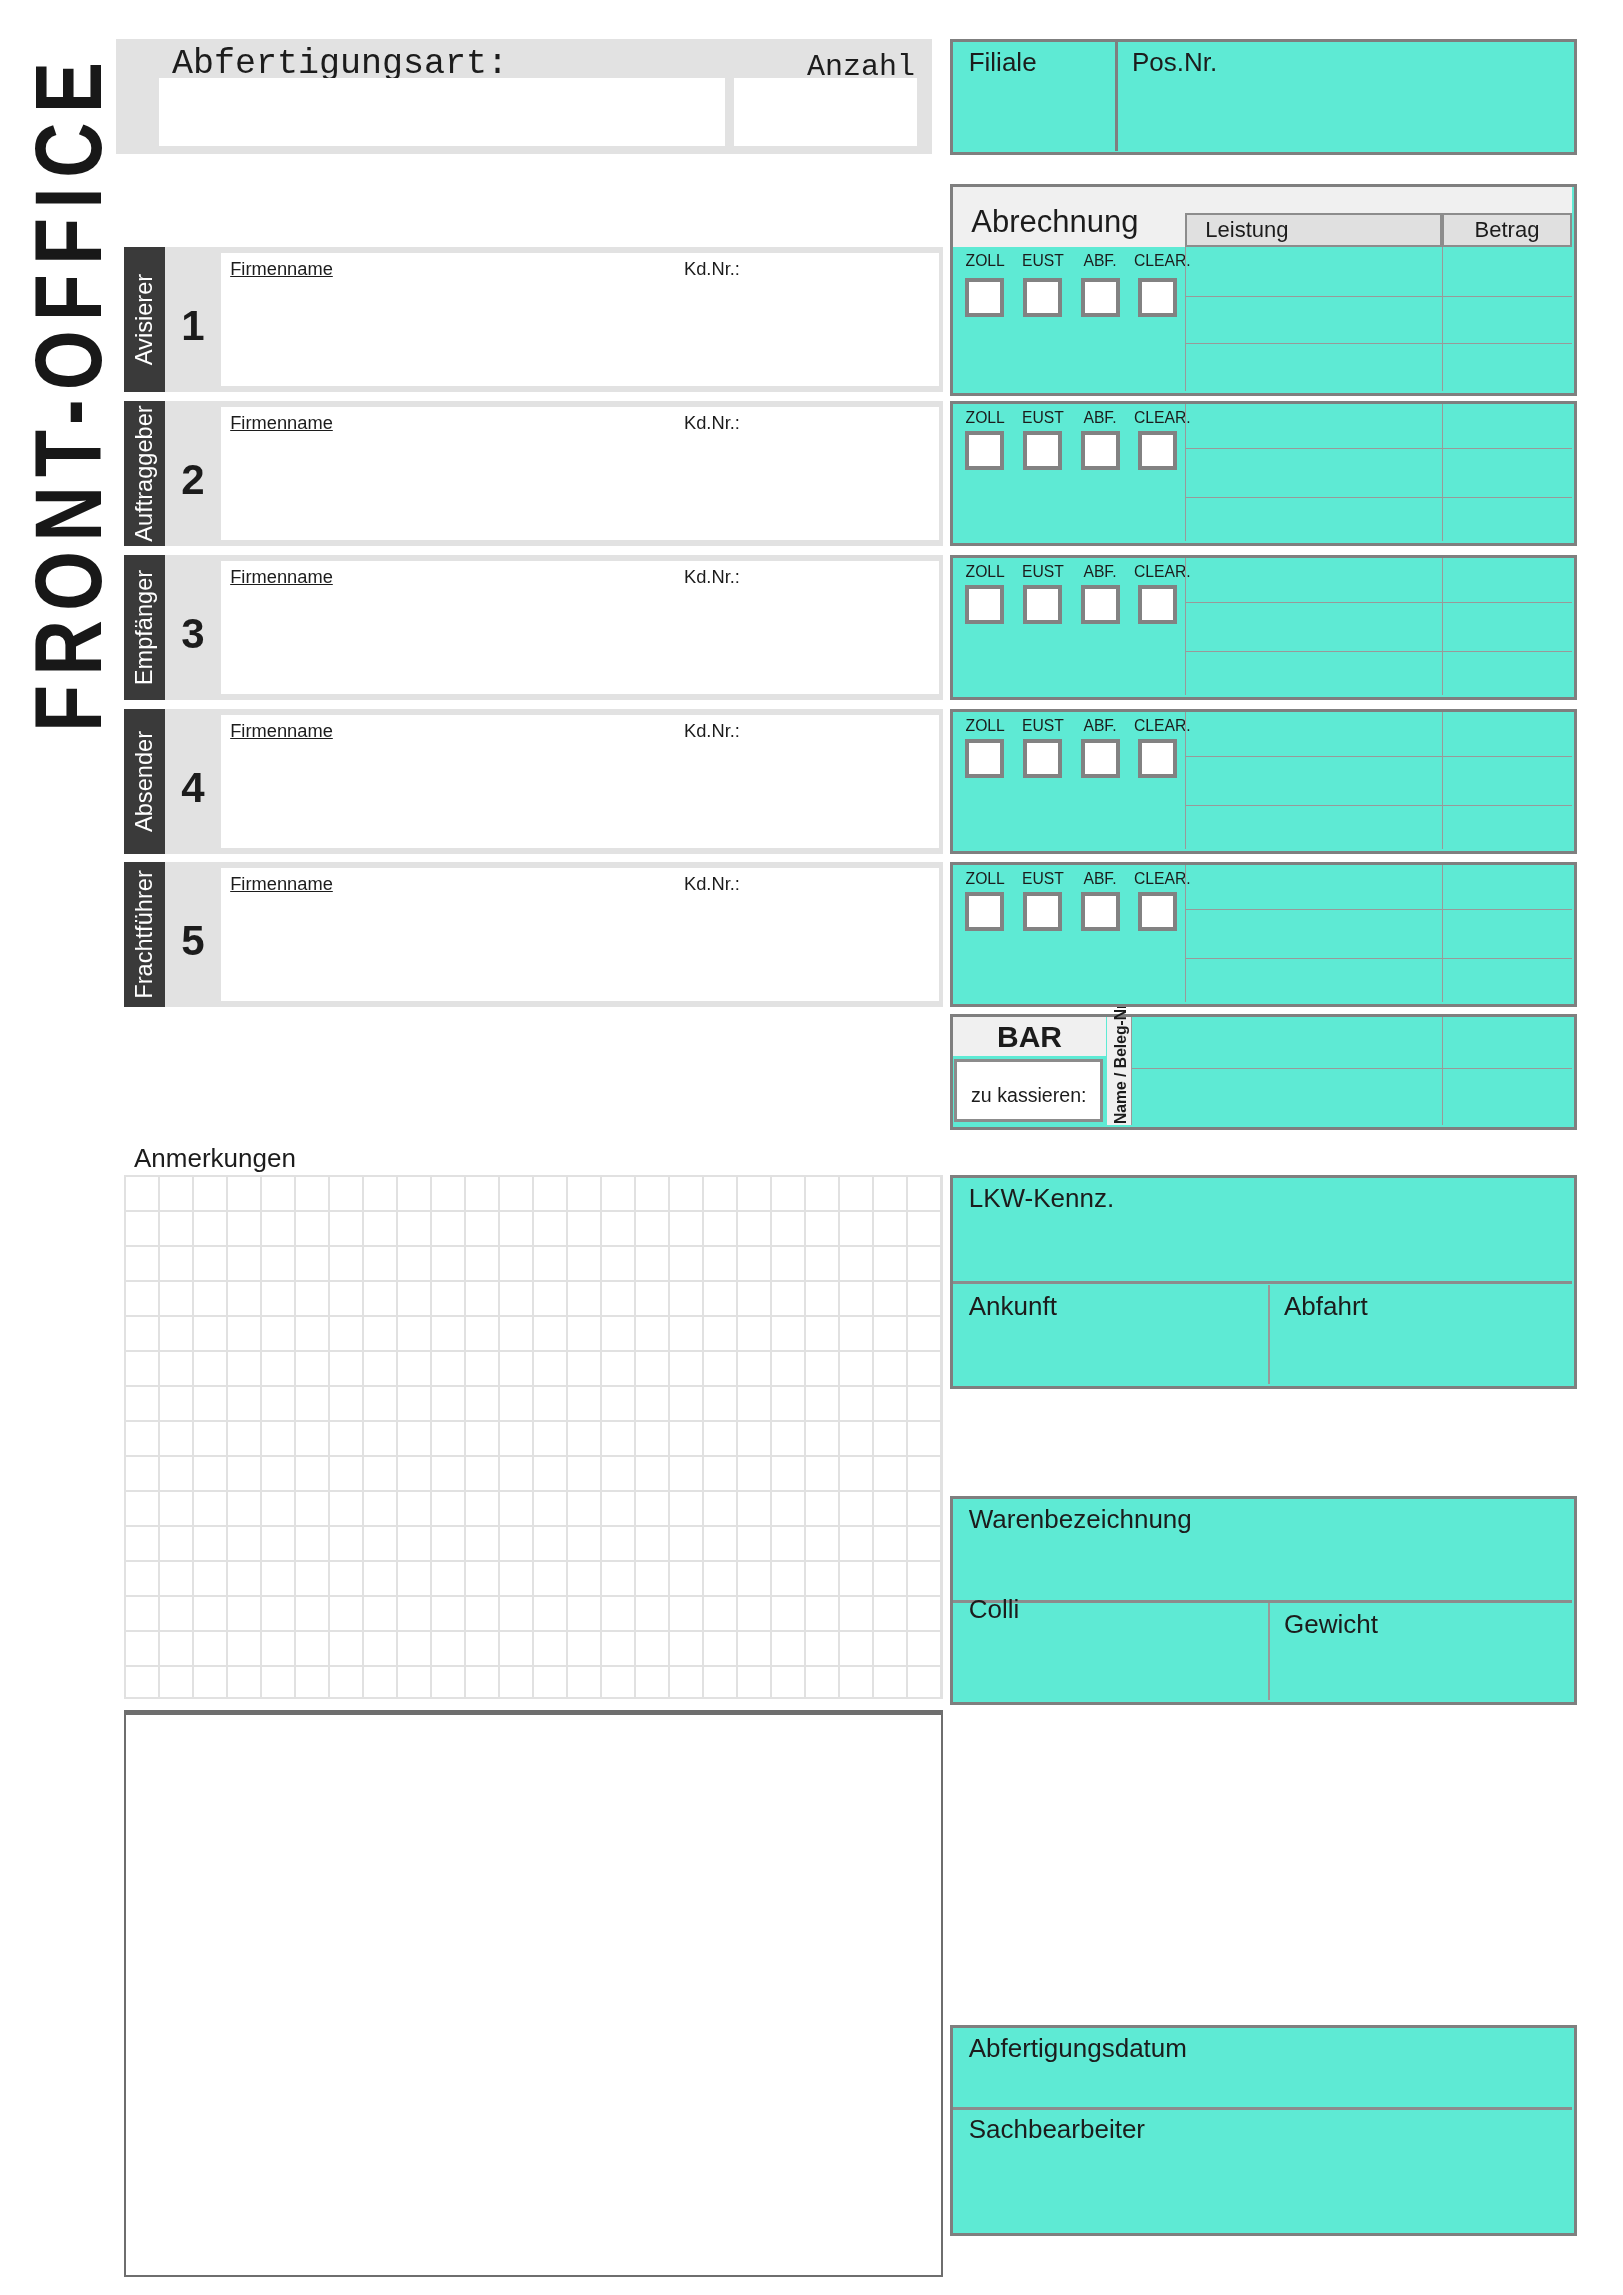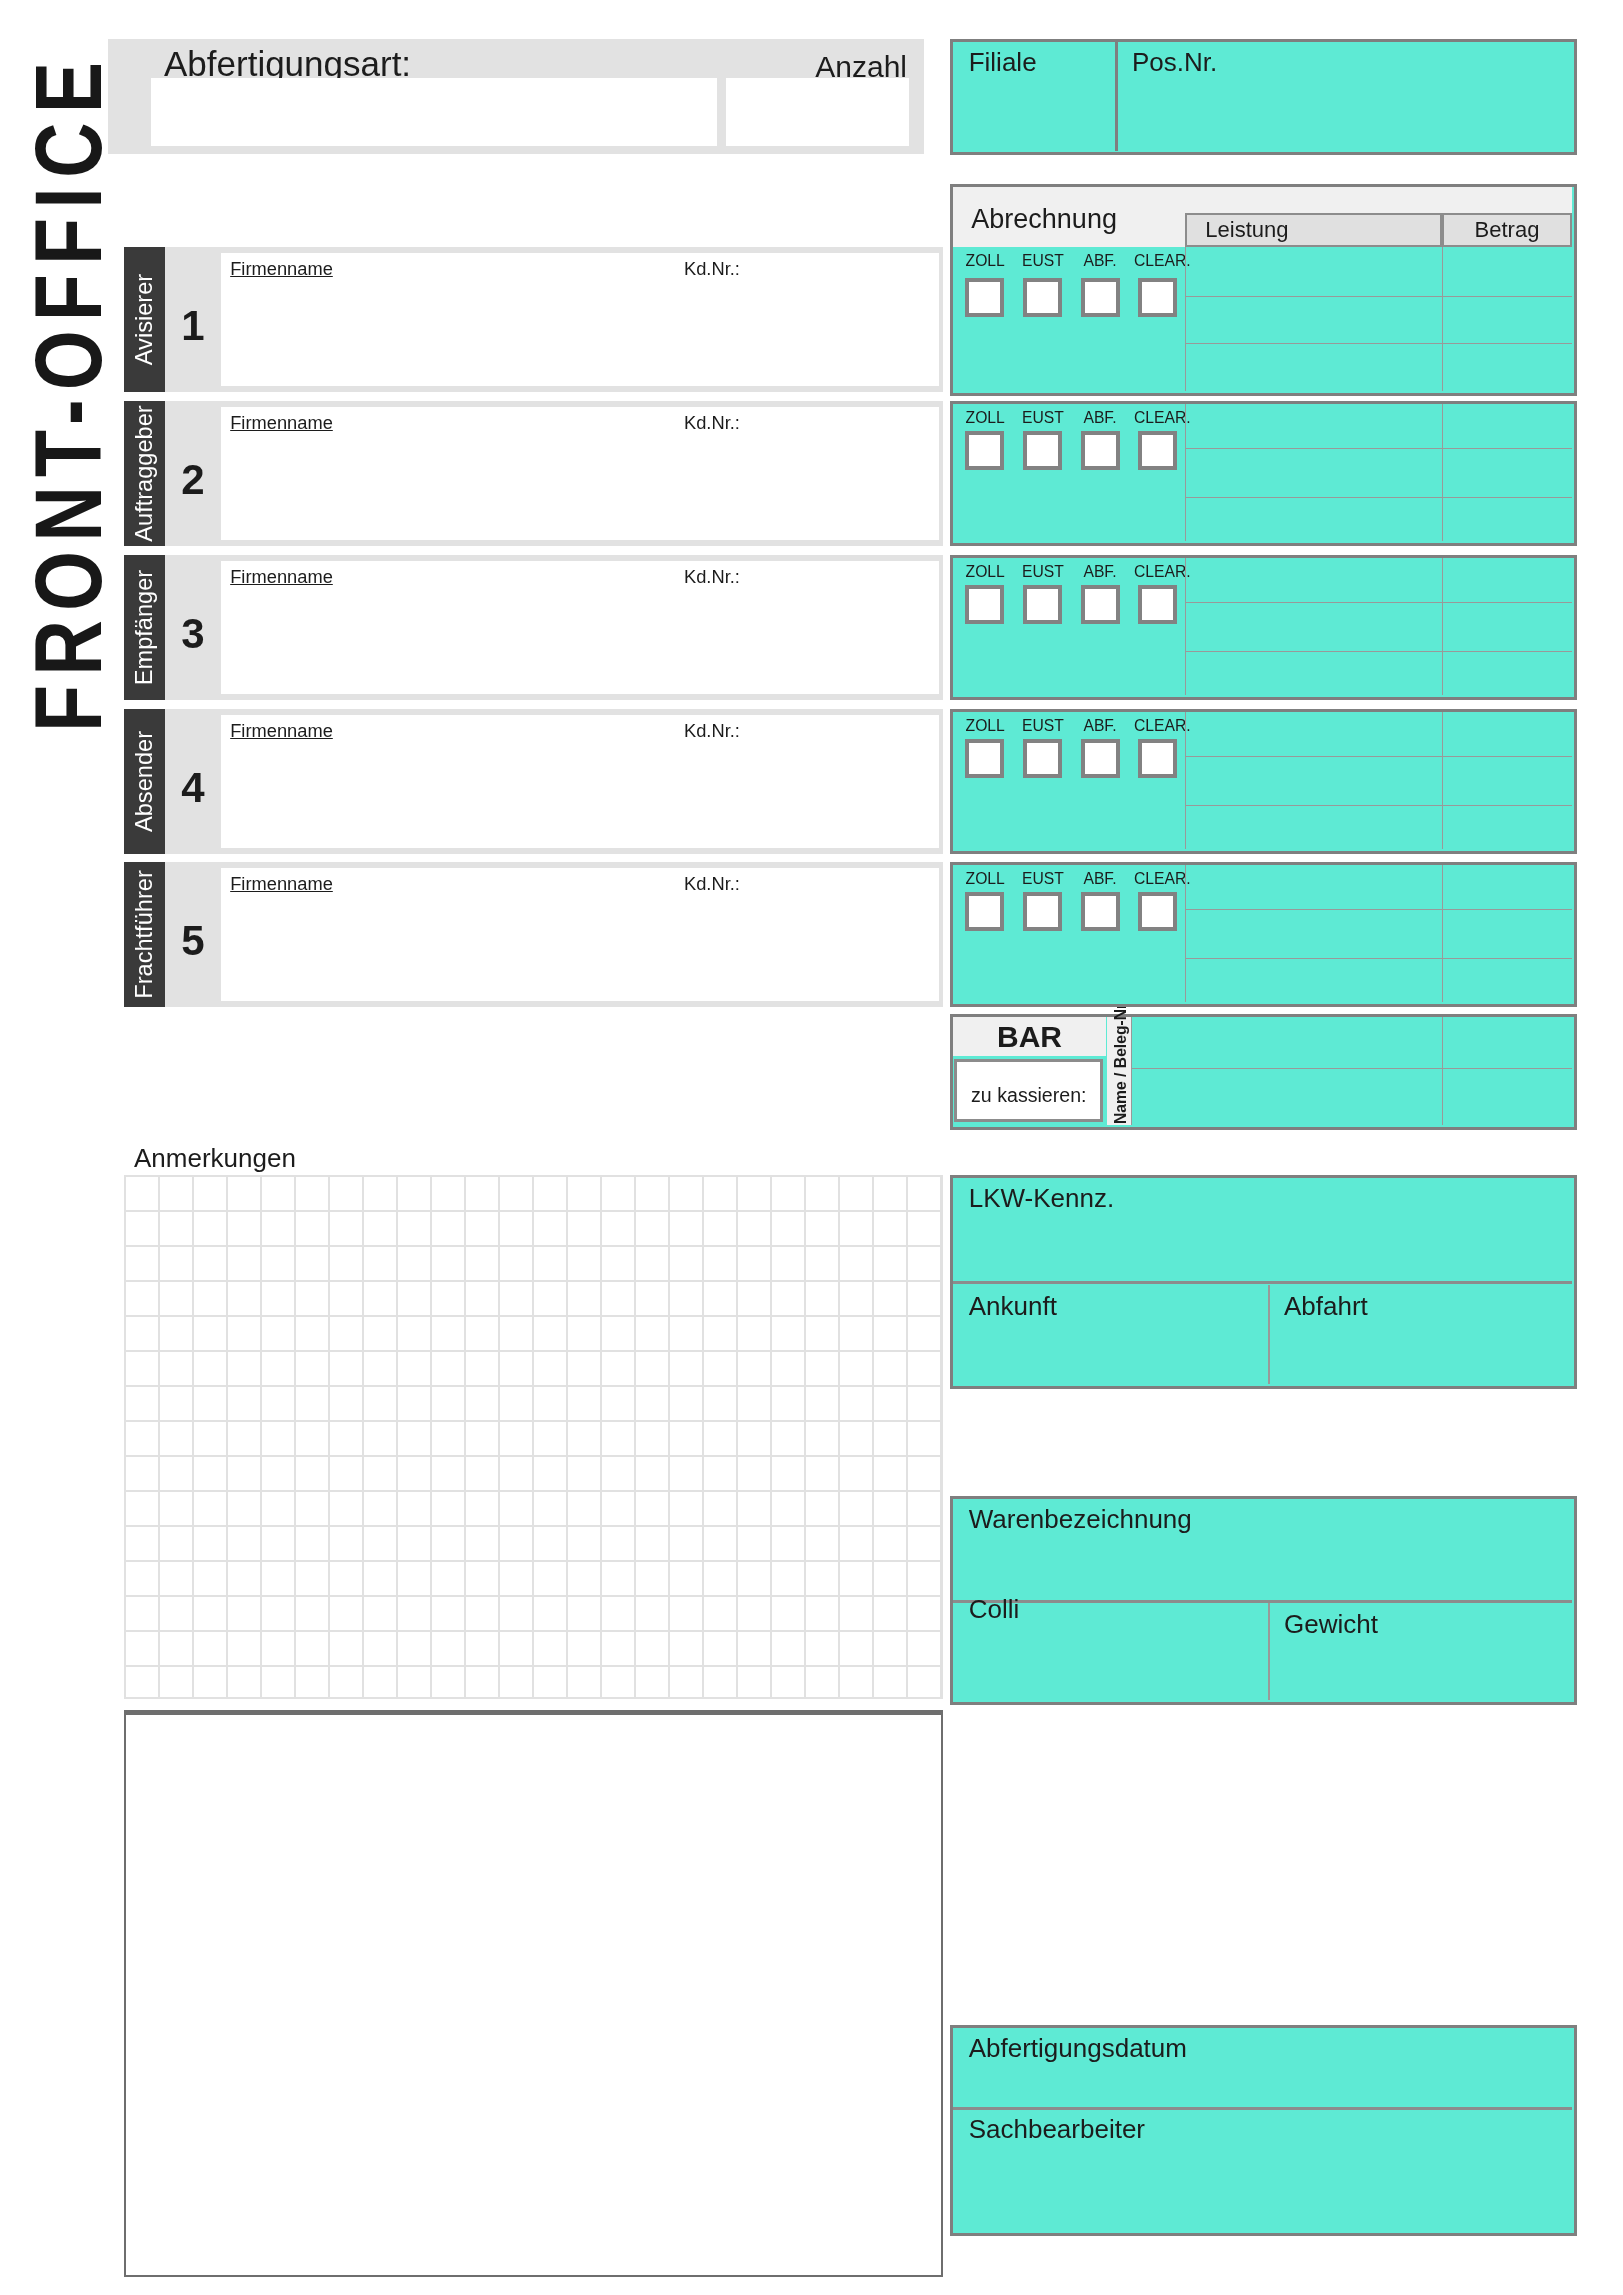--- a/index.html
+++ b/index.html
@@ -10,36 +10,36 @@
   html,body{margin:0;padding:0;background:#fff;}
   body{font-family:"Liberation Sans", sans-serif; color:var(--ink);}
   #page{position:relative;width:1623px;height:2295px;background:#fff;overflow:hidden;}
   #page *{box-sizing:border-box;}
   .wbox{position:absolute;background:#fff;}
   
   .brand{position:absolute;left:22px;top:732px;transform:rotate(-90deg) scaleY(1.22);
     transform-origin:0 0;font-size:77px;line-height:77px;font-weight:bold;
     letter-spacing:9.2px;white-space:nowrap;color:#181818;}
   
-  .topband{position:absolute;left:108px;top:39px;width:816px;height:115px;background:var(--band_gray);}
+  .topband{position:absolute;left:116px;top:39px;width:816px;height:115px;background:var(--band_gray);font-family:Liberation Mono, monospace;}
   .abf-label{position:absolute;left:56px;top:5.2px;font-size:35px;}
   .anz-label{position:absolute;left:614px;top:10.5px;width:185px;text-align:right;font-size:30px;}
   
   .blk{position:absolute;left:950px;width:627px;background:#5eead4;border:3.9px solid var(--border_gray);}
   .lbl40{position:absolute;font-size:26px;}
   .lbl28{position:absolute;font-size:18.3px;}
   .vdiv{position:absolute;background:var(--border_gray);}
   .hdiv{position:absolute;background:#8c8c8c;}
   .vl{position:absolute;width:1.3px;background:var(--line_gray);}
   .hl{position:absolute;height:1.3px;background:var(--line_gray);}
   .cells-hit{position:absolute;background:transparent;}
   
   .abr1{top:184px;height:212px;}
   .abr1-head{position:absolute;left:0;top:0;width:619px;height:60px;background:var(--header_light);}
-  .abr-title{position:absolute;left:18.3px;top:17px;font-size:27px;}
+  .abr-title{position:absolute;left:18.3px;top:17px;font-size:31px;}
   .hdrcell{position:absolute;top:26px;height:34px;background:var(--cell_gray);border:2.6px solid #8c8c8c;font-size:22px;line-height:29px;}
   .hdr-leistung{left:232px;width:257px;padding-left:18.3px;}
   .hdr-betrag{left:489px;width:130px;text-align:center;}
   .cb-label{position:absolute;width:46px;text-align:center;font-size:15.7px;}
   .cb{position:absolute;width:39px;height:39px;border:4.6px solid #828282;background:#fff;}
   .abr1 .cb-label{top:65px;}
   .abr1 .cb{top:91px;}
   
   .abr-block{height:145px;}
   .abr-block .cb-label{top:5.2px;}

